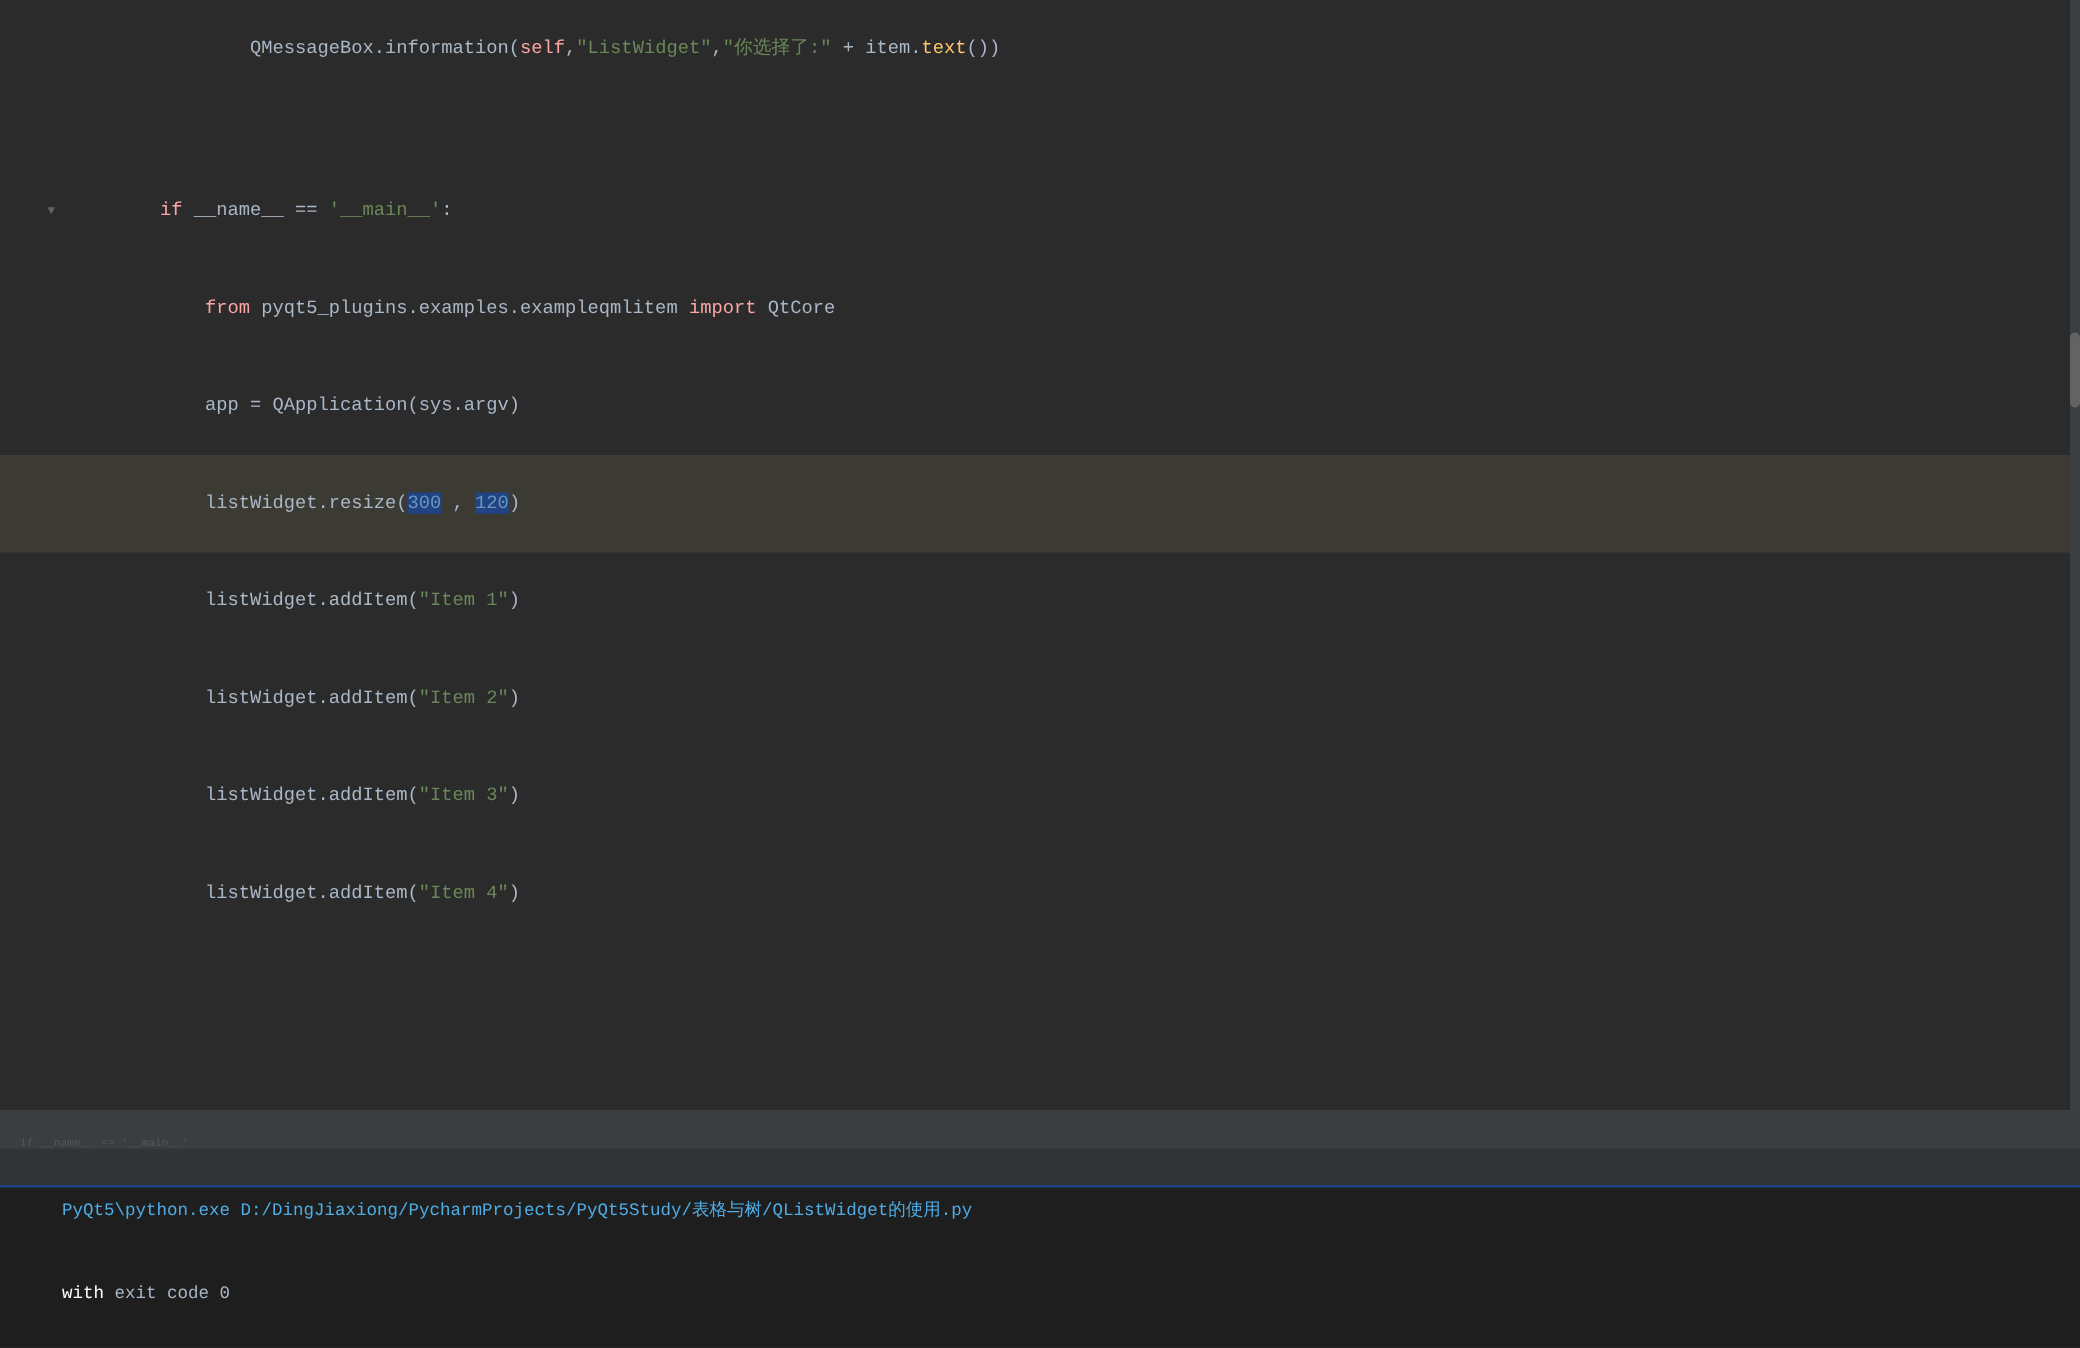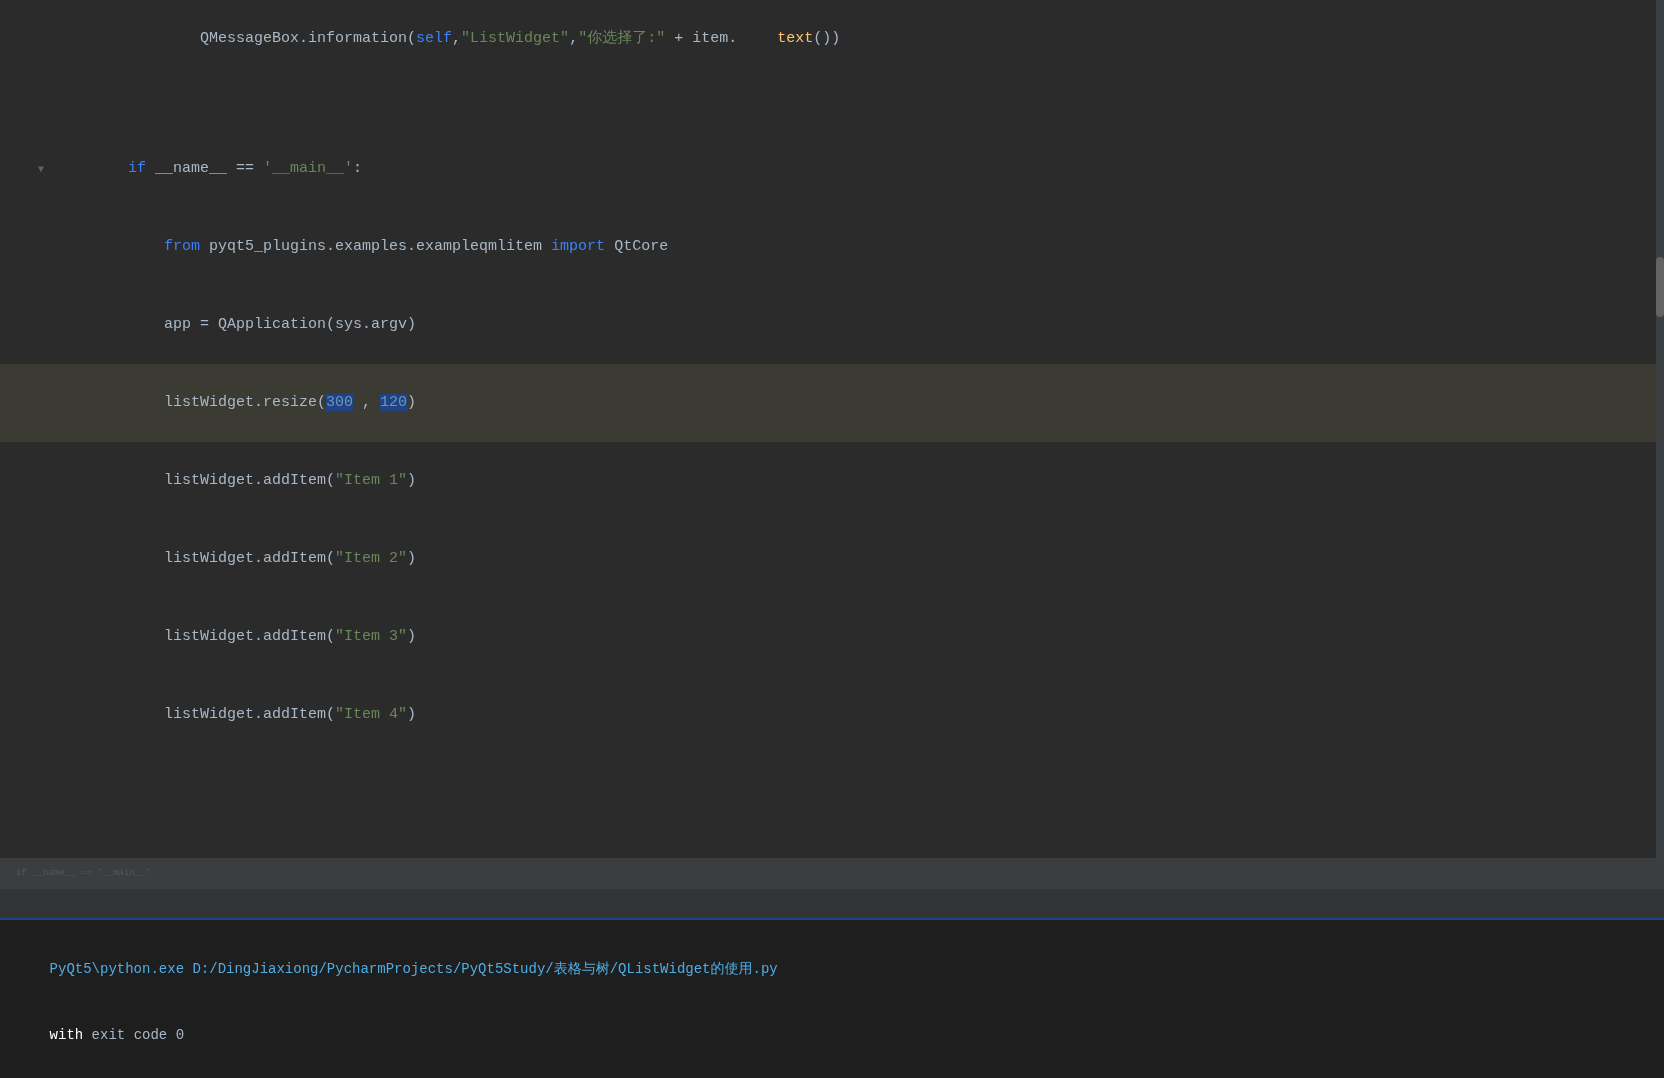--- a/index.html
+++ b/index.html
@@ -75,62 +75,62 @@
 
     .code-content {
       flex: 1;
       padding-left: 8px;
       color: #a9b7c6;
       font-size: 15px;
       line-height: 26px;
     }
 
     
-    .kw { color: #3b82f6; }
+    .kw { color: #fca5a5; }
     .str { color: #6a8759; }
-    .func { color: #ffc66d; margin-left: 40px; }         
+    .func { color: #ffc66d; }         
     .plain { color: #a9b7c6; }
 
     @keyframes blink {
       0%, 100% { opacity: 1; }
       50% { opacity: 0; }
     }
 
     
     .minimap-area {
       height: 60px;
       background: #313335;
       border-top: 1px solid #3c3f41;
       position: relative;
       overflow: hidden;
     }
 
     .minimap-code {
-      padding: 8px 16px;
+      padding: 20px 16px;
       font-size: 9px;
       color: #606366;
       opacity: 0.7;
       line-height: 12px;
     }
 
     .minimap-highlight {
       position: absolute;
       top: 0;
       left: 0;
       right: 0;
       height: 30px;
       background: rgba(255, 255, 255, 0.05);
     }
 
     
     .terminal-area {
       background: #1e1e1e;
       border-top: 2px solid #214283;
       padding: 10px 16px;
-      height: 160px;
+      height: 130px;
       display: flex;
       flex-direction: column;
       justify-content: flex-end;
     }
 
     .terminal-line {
       font-size: 14px;
       line-height: 22px;
       color: #a9b7c6;
       white-space: pre;

